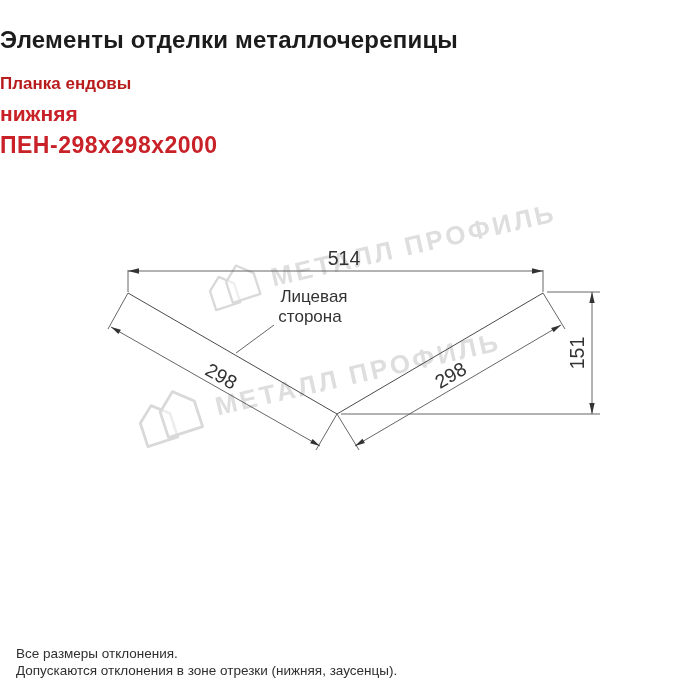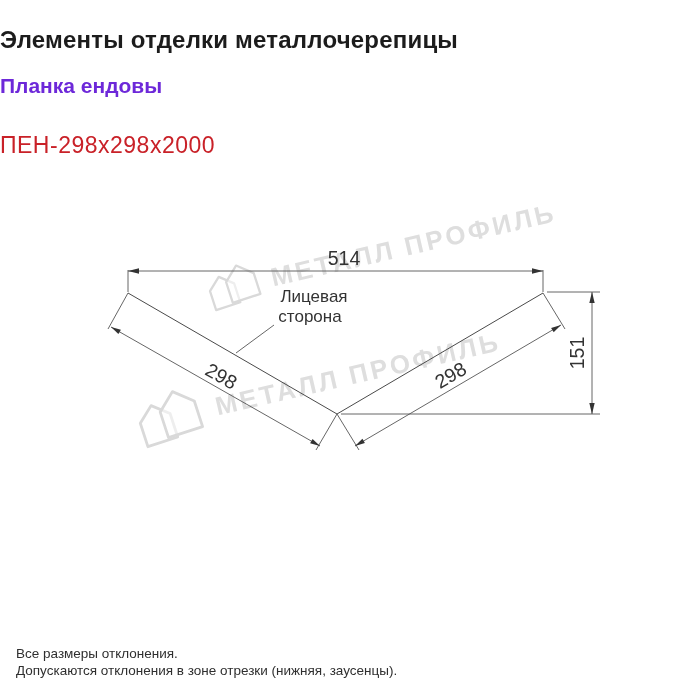--- a/index.html
+++ b/index.html
@@ -1,23 +1,23 @@
 <!DOCTYPE html>
 <html><head>
 <meta charset="utf-8">
 <style>
   html,body{margin:0;padding:0;background:#fff;}
   .page{
     position:relative;width:700px;height:700px;background:#ffffff;
     font-family:"Liberation Sans","DejaVu Sans",sans-serif;overflow:hidden;
   }
   .title{position:absolute;left:0;top:26px;width:700px;font-size:24px;font-weight:bold;color:#1c1c1c;letter-spacing:.2px;}
-  .prod1{position:absolute;left:0;top:74px;width:584px;font-size:21px;font-weight:bold;color:#6d28d9;}
+  .prod1{position:absolute;left:0;top:74px;width:584px;font-size:17px;font-weight:bold;color:#b91c1c;}
   .prod2{position:absolute;left:0;top:102px;width:700px;font-size:21px;font-weight:bold;color:#c92128;}
-  .pcode{position:absolute;left:0;top:132px;width:692px;font-size:23px;font-weight:normal;color:#c92128;letter-spacing:.5px;}
+  .pcode{position:absolute;left:0;top:132px;width:692px;font-size:23px;font-weight:bold;color:#c92128;letter-spacing:.5px;}
   
   .watermark{
     position:absolute;display:flex;align-items:center;gap:10px;
     transform-origin:left center;transform:rotate(-13deg);
     color:#dedede;font-weight:bold;font-size:26px;letter-spacing:3px;
     white-space:nowrap;z-index:1;user-select:none;
   }
   .wm1{left:205px;top:270px;}
   .wm2{left:132px;top:398px;}
   .wm-logo{flex:0 0 auto;}
@@ -51,20 +51,21 @@
       <g transform="rotate(-5 32 25)" fill="#ffffff" fill-opacity="0.55" stroke="#d9d9d9" stroke-width="2.5" stroke-linejoin="round">
         <path d="M6 22 L20 10 L34 22 L34 44 L6 44 Z"></path>
         <path d="M26 18 L42 4 L58 18 L58 42 L26 42 Z"></path>
       </g>
     </svg>
     <span>МЕТАЛЛ ПРОФИЛЬ</span>
   </div>
 
   <div class="title">Элементы отделки металлочерепицы</div>
   <div class="prod1">Планка ендовы</div>
+  <div class="prod2">нижняя</div>
   <div class="pcode">ПЕН-298х298х2000</div>
 
   <svg class="drawing-svg" width="700" height="700" viewBox="0 0 700 700">
 
     <g>
       <polyline class="profline" points="128,293 337,414 543,293"></polyline>
     </g>
 
     <g>
       <line class="dimline" x1="128" y1="270" x2="128" y2="292"></line>

